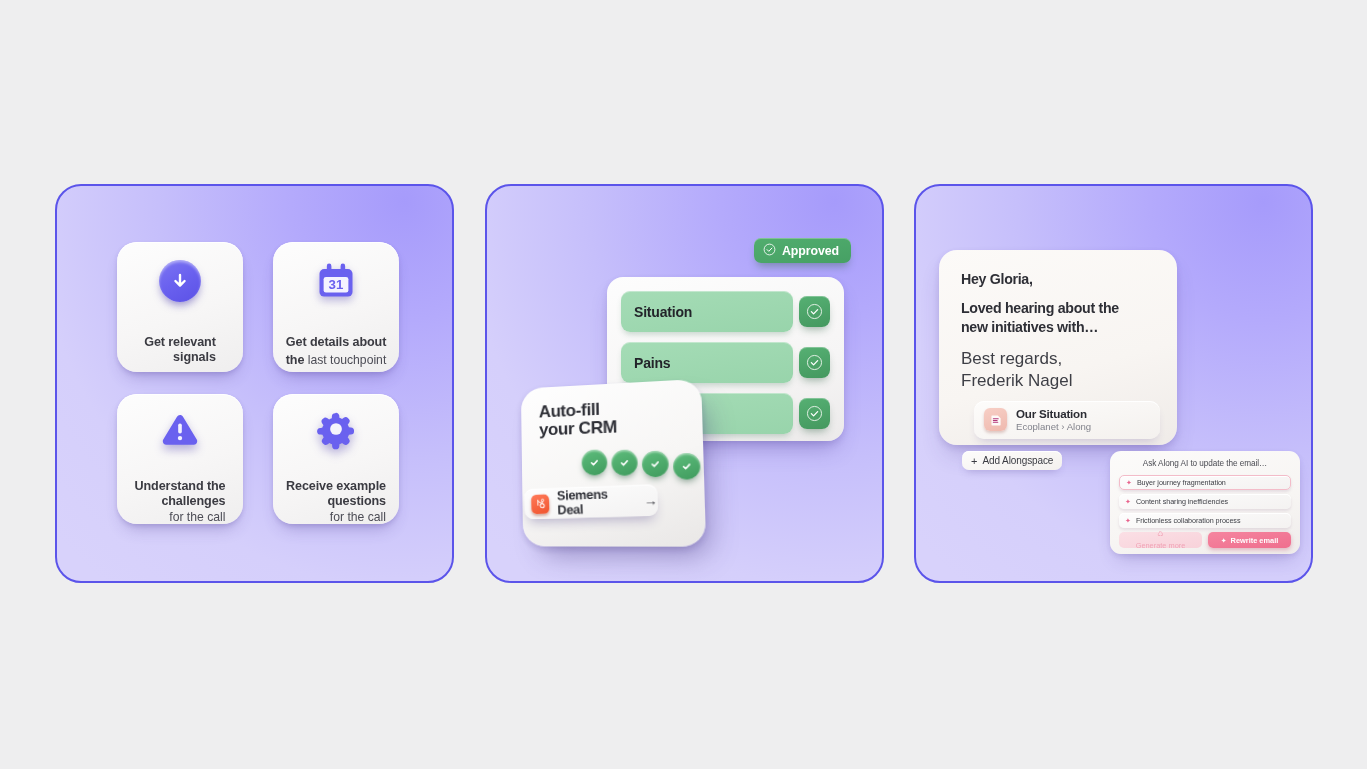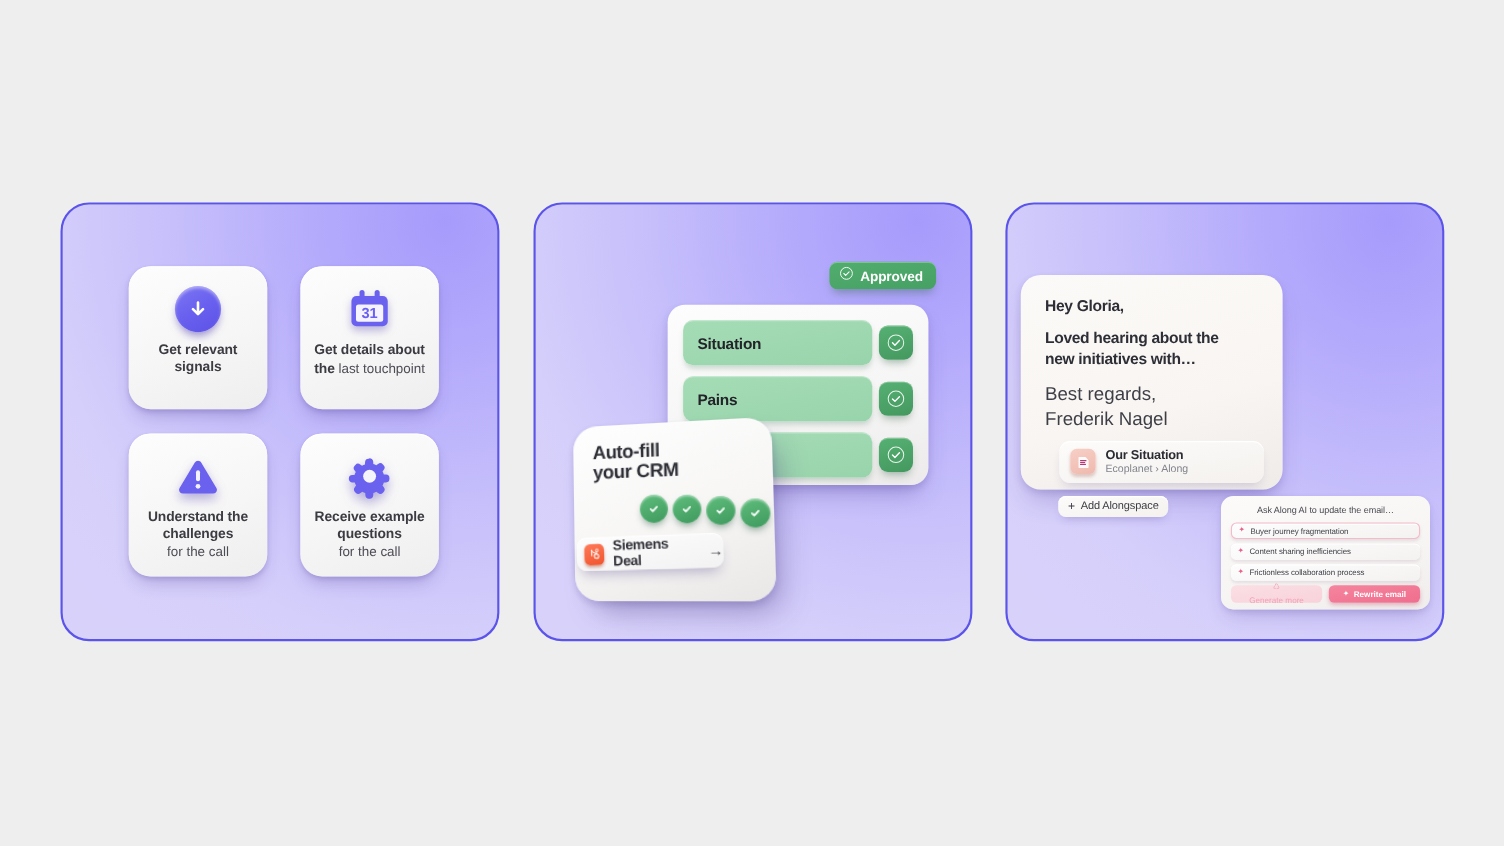--- a/index.html
+++ b/index.html
@@ -45,21 +45,21 @@
     box-shadow:
       0 10px 16px -6px rgba(70,50,140,.30),
       0 2px 4px rgba(70,50,140,.16),
       inset 0 1px 0 #ffffff;
     display: flex;
     flex-direction: column;
     align-items: center;
     padding-top: 13px;
   }
   .tile-icon { height: 52px; display:flex; align-items:center; justify-content:center; margin-bottom: 4px; }
-  .tile-text { text-align: center; line-height: 1.18; padding: 0 4px; }
+  .tile-text { text-align: right; line-height: 1.18; padding: 0 4px; margin-top: 24px; }
   .tile-text .b {
     display:block;
     font-weight: 700; font-size: 12.6px; color: #3b3b42; letter-spacing: -.1px;
   }
   .tile-text .n {
     font-weight: 400; font-size: 12.2px; color: #4c4c55;
   }
   .tile-text .sub {
     display:block; font-weight: 400; font-size: 12.2px; color: #4c4c55; margin-top: 1px;
   }
@@ -147,21 +147,21 @@
     width: 19px; height: 19px; border-radius: 5px;
     background: linear-gradient(160deg,#ff7a59 0%,#f0542e 100%);
     display:flex; align-items:center; justify-content:center;
     box-shadow: 0 2px 3px rgba(150,50,20,.4);
   }
   .deal-chip .dl { font-size: 12.6px; font-weight: 700; color:#2e2f36; letter-spacing:-.3px; }
   .deal-arrow { font-size: 13px; color:#2e2f36; font-weight: 600; margin-left: 1px; }
 
   
   .email-card {
-    position: absolute; left: 12px; top: 64px;
+    position: absolute; left: 23px; top: 64px;
     width: 238px; height: 195px;
     background: linear-gradient(165deg,#fcfaf8 0%,#f8f5f2 60%,#efebe8 100%);
     border-radius: 18px;
     box-shadow: 0 14px 24px -8px rgba(70,50,140,.30), 0 3px 6px rgba(70,50,140,.14);
     padding: 21px 22px 0 22px;
   }
   .email-greet { font-size: 14.2px; font-weight: 700; color: #2e2f36; letter-spacing:-.3px; }
   .email-body  { font-size: 14.2px; font-weight: 700; color: #2e2f36; line-height: 1.33; margin-top: 12px; letter-spacing:-.3px; }
   .email-sign  { font-size: 17px; font-weight: 400; color: #3e3f46; line-height: 1.33; margin-top: 11px; }
 

